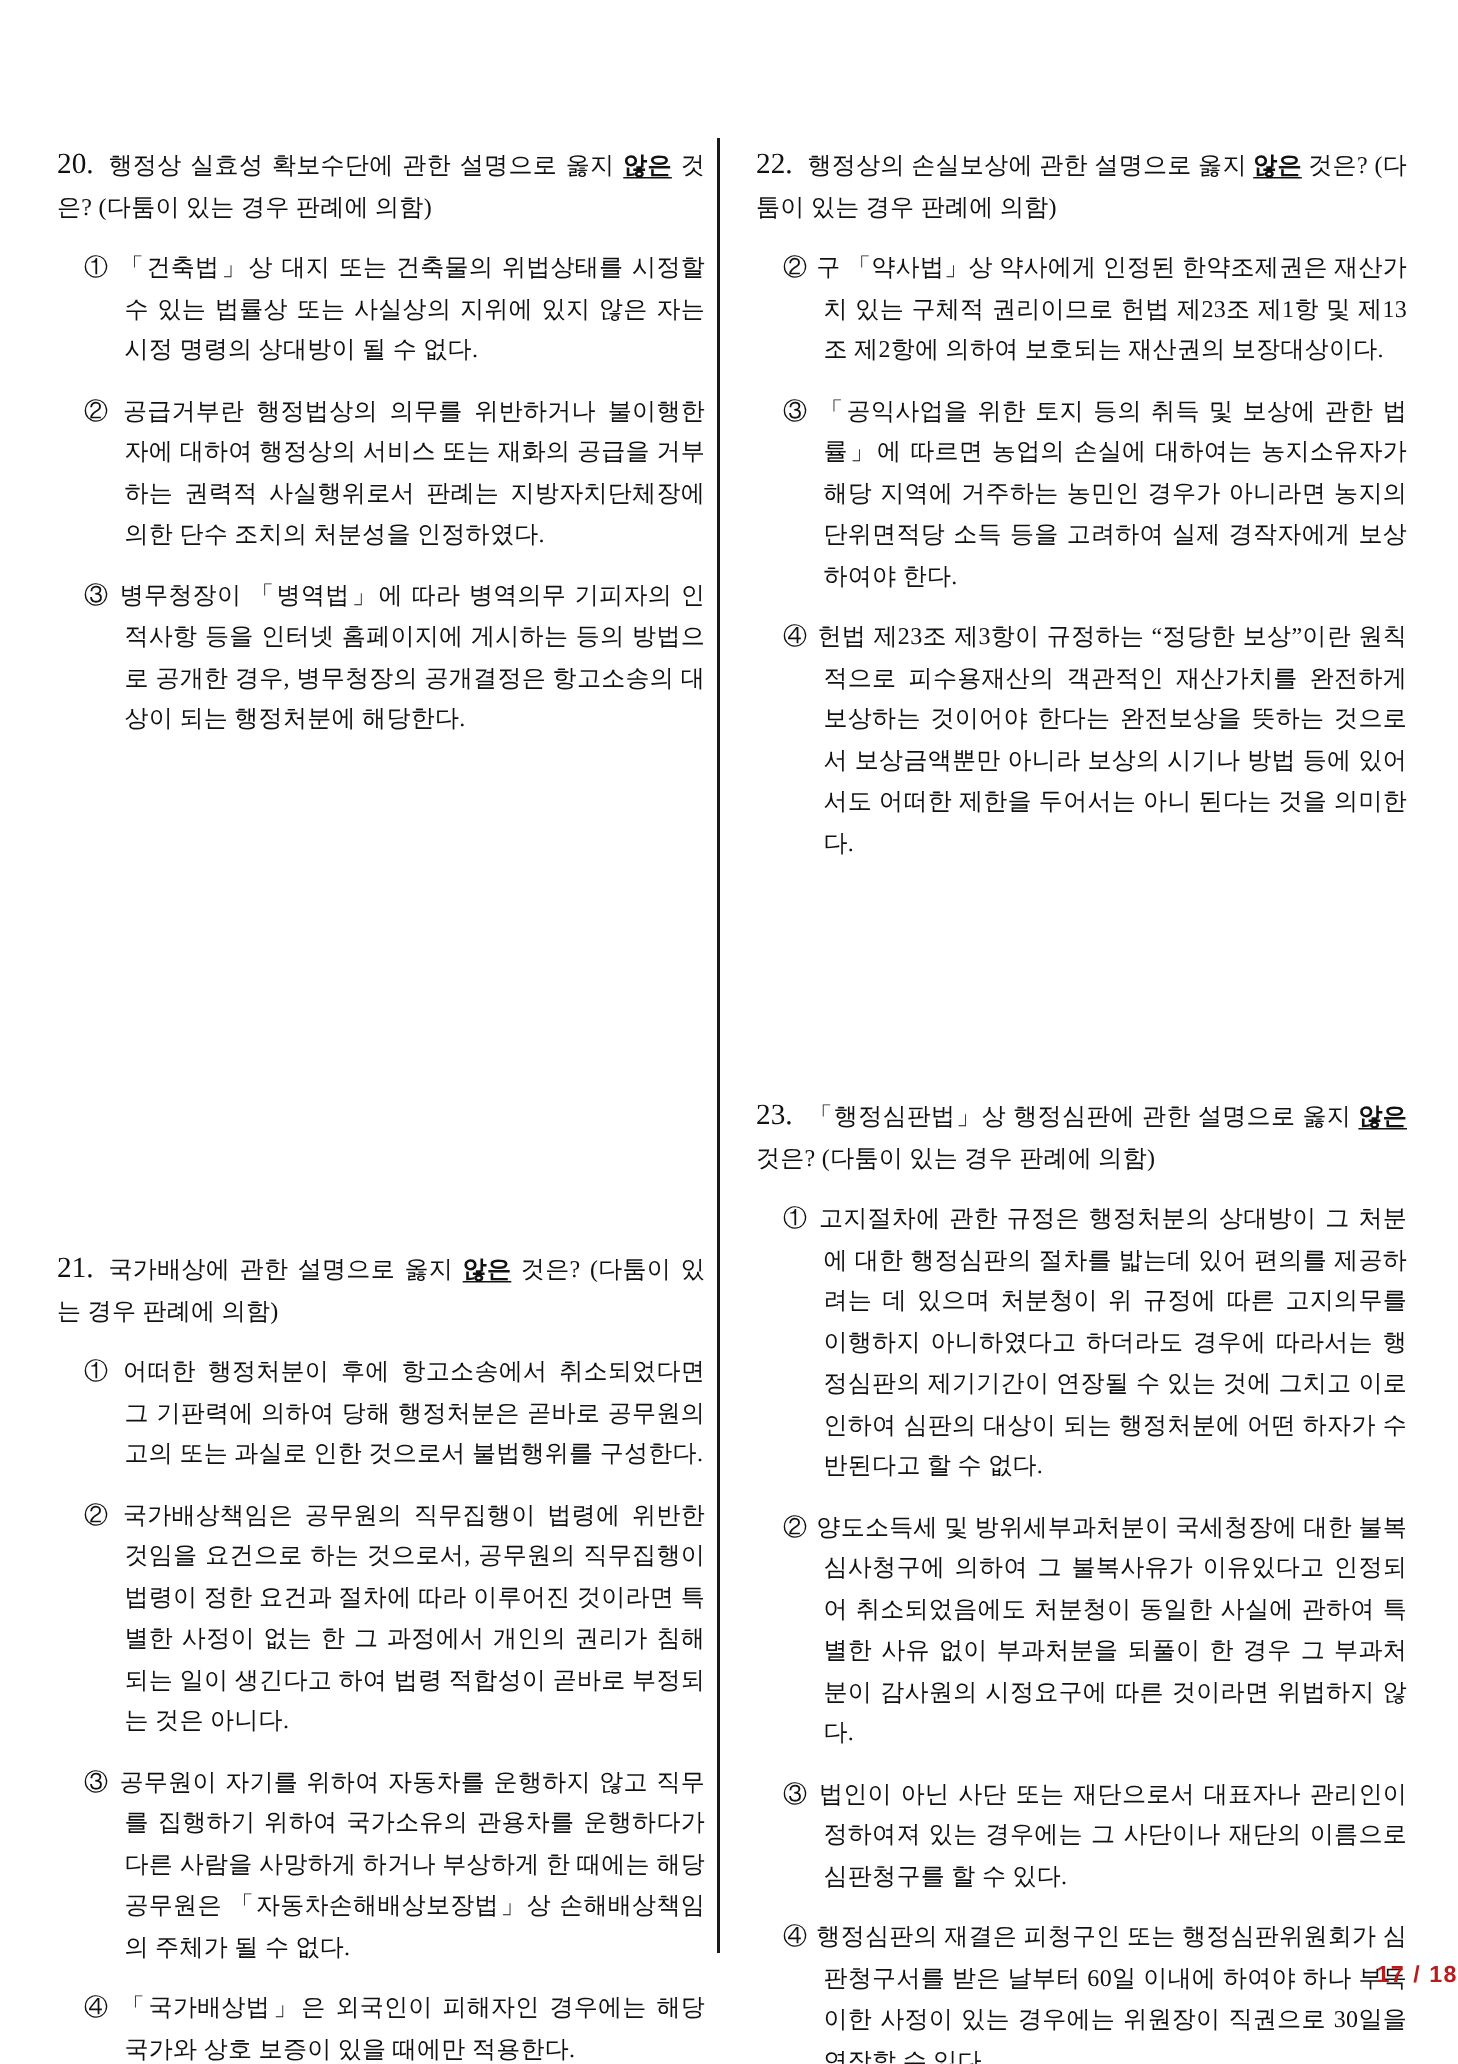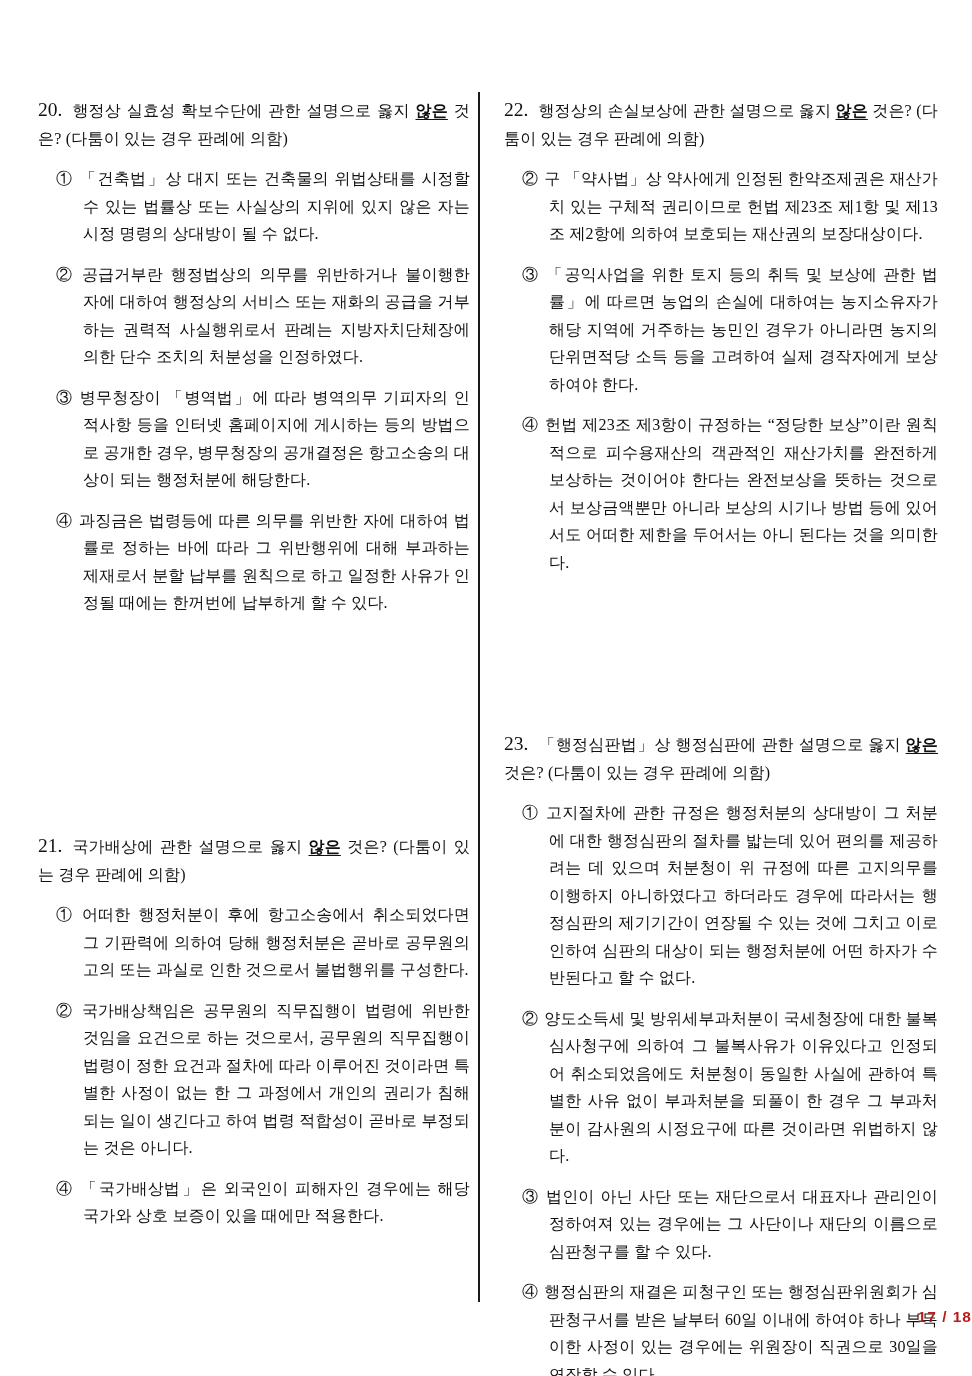--- a/index.html
+++ b/index.html
@@ -88,31 +88,31 @@
 <div class="column col-left">
 
   <div class="question" style="top:0;">
     <div class="stem">
       <span class="qnum">20.</span><span>행정상 실효성 확보수단에 관한 설명으로 옳지 </span><span class="emph">않은</span><span> 것은? (다툼이 있는 경우 판례에 의함)</span>
     </div>
     <div class="choices">
       <div class="choice"><span class="marker">①</span><span>「건축법」상 대지 또는 건축물의 위법상태를 시정할 수 있는 법률상 또는 사실상의 지위에 있지 않은 자는 시정 명령의 상대방이 될 수 없다.</span></div>
       <div class="choice"><span class="marker">②</span><span>공급거부란 행정법상의 의무를 위반하거나 불이행한 자에 대하여 행정상의 서비스 또는 재화의 공급을 거부하는 권력적 사실행위로서 판례는 지방자치단체장에 의한 단수 조치의 처분성을 인정하였다.</span></div>
       <div class="choice"><span class="marker">③</span><span>병무청장이 「병역법」에 따라 병역의무 기피자의 인적사항 등을 인터넷 홈페이지에 게시하는 등의 방법으로 공개한 경우, 병무청장의 공개결정은 항고소송의 대상이 되는 행정처분에 해당한다.</span></div>
-      <div class="choice"><span class="marker">④</span><span>과징금은 법령등에 따른 의무를 위반한 자에 대하여 법률로 정하는 바에 따라 그 위반행위에 대해 부과하는 제재로서 분할 납부를 원칙으로 하고 일정한 사유가 인정될 때에는 한꺼번에 납부하게 할 수 있다.</span></div>
     </div>
   </div>
 
   <div class="question" style="top:736px;">
     <div class="stem">
       <span class="qnum">21.</span><span>국가배상에 관한 설명으로 옳지 </span><span class="emph">않은</span><span> 것은? (다툼이 있는 경우 판례에 의함)</span>
     </div>
     <div class="choices">
       <div class="choice"><span class="marker">①</span><span>어떠한 행정처분이 후에 항고소송에서 취소되었다면 그 기판력에 의하여 당해 행정처분은 곧바로 공무원의 고의 또는 과실로 인한 것으로서 불법행위를 구성한다.</span></div>
       <div class="choice"><span class="marker">②</span><span>국가배상책임은 공무원의 직무집행이 법령에 위반한 것임을 요건으로 하는 것으로서, 공무원의 직무집행이 법령이 정한 요건과 절차에 따라 이루어진 것이라면 특별한 사정이 없는 한 그 과정에서 개인의 권리가 침해되는 일이 생긴다고 하여 법령 적합성이 곧바로 부정되는 것은 아니다.</span></div>
+      <div class="choice"><span class="marker">③</span><span>공무원이 자기를 위하여 자동차를 운행하지 않고 직무를 집행하기 위하여 국가소유의 관용차를 운행하다가 다른 사람을 사망하게 하거나 부상하게 한 때에는 해당 공무원은 「자동차손해배상보장법」상 손해배상책임의 주체가 될 수 없다.</span></div>
       <div class="choice"><span class="marker">④</span><span>「국가배상법」은 외국인이 피해자인 경우에는 해당 국가와 상호 보증이 있을 때에만 적용한다.</span></div>
     </div>
   </div>
 
 </div>
 
 <div class="column col-right">
 
   <div class="question" style="top:0;">
     <div class="stem">

